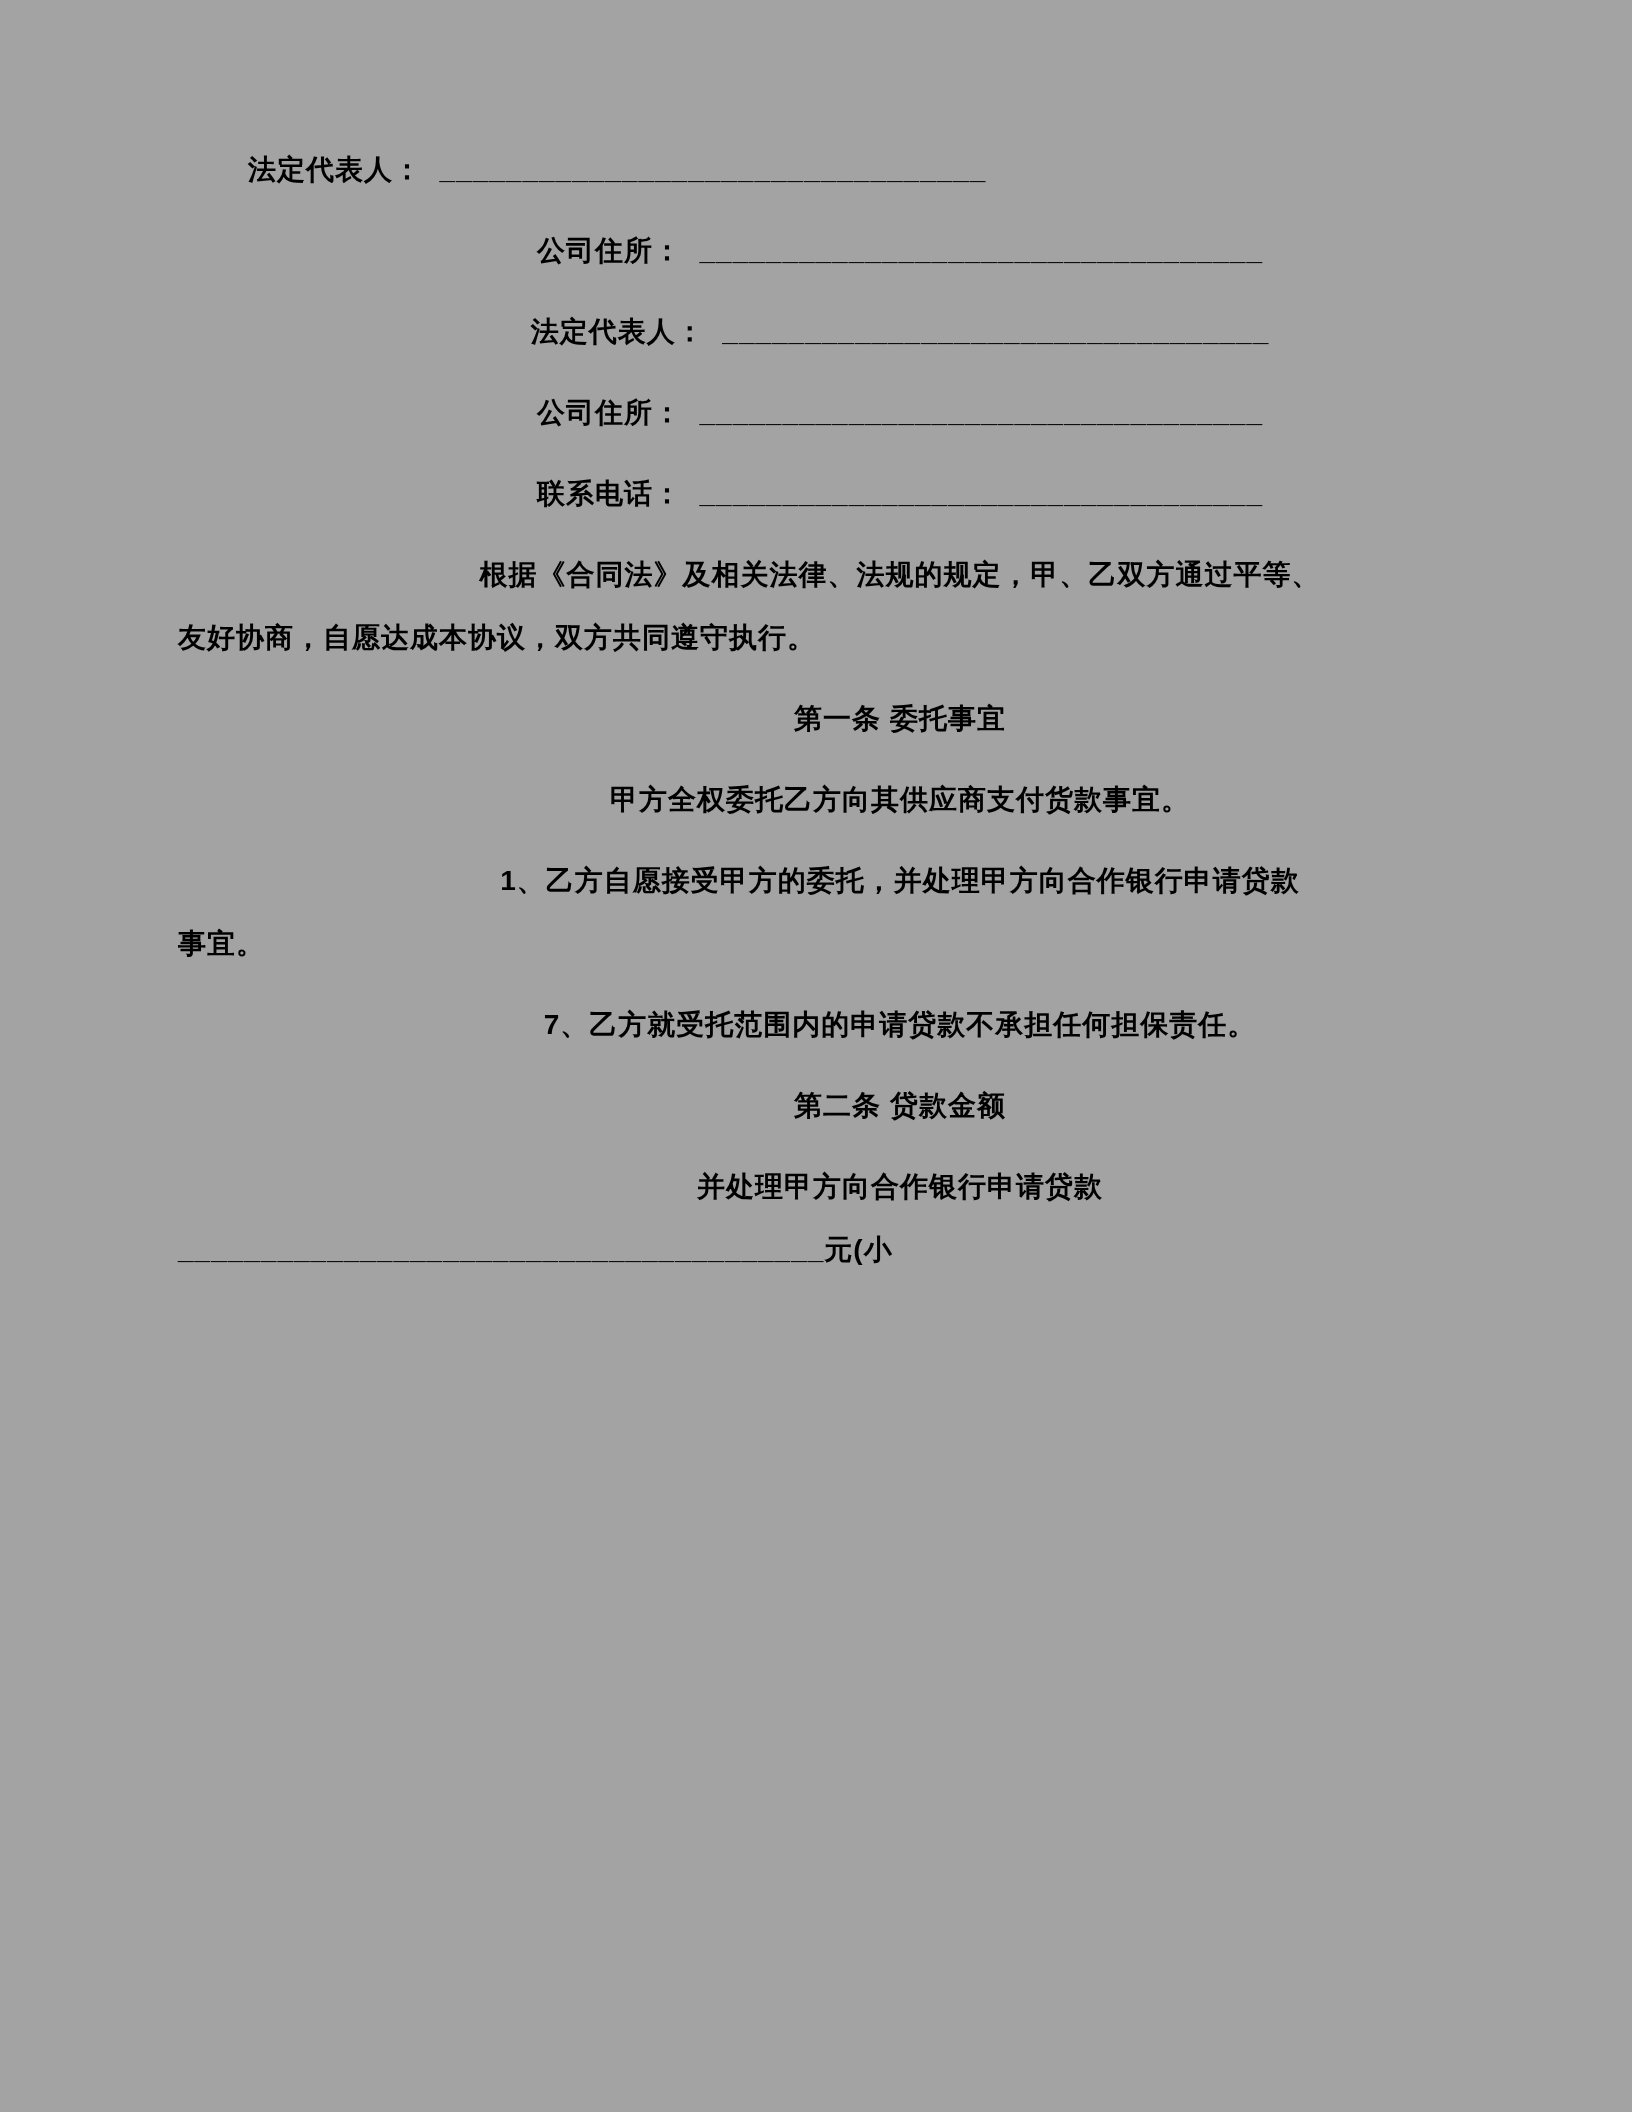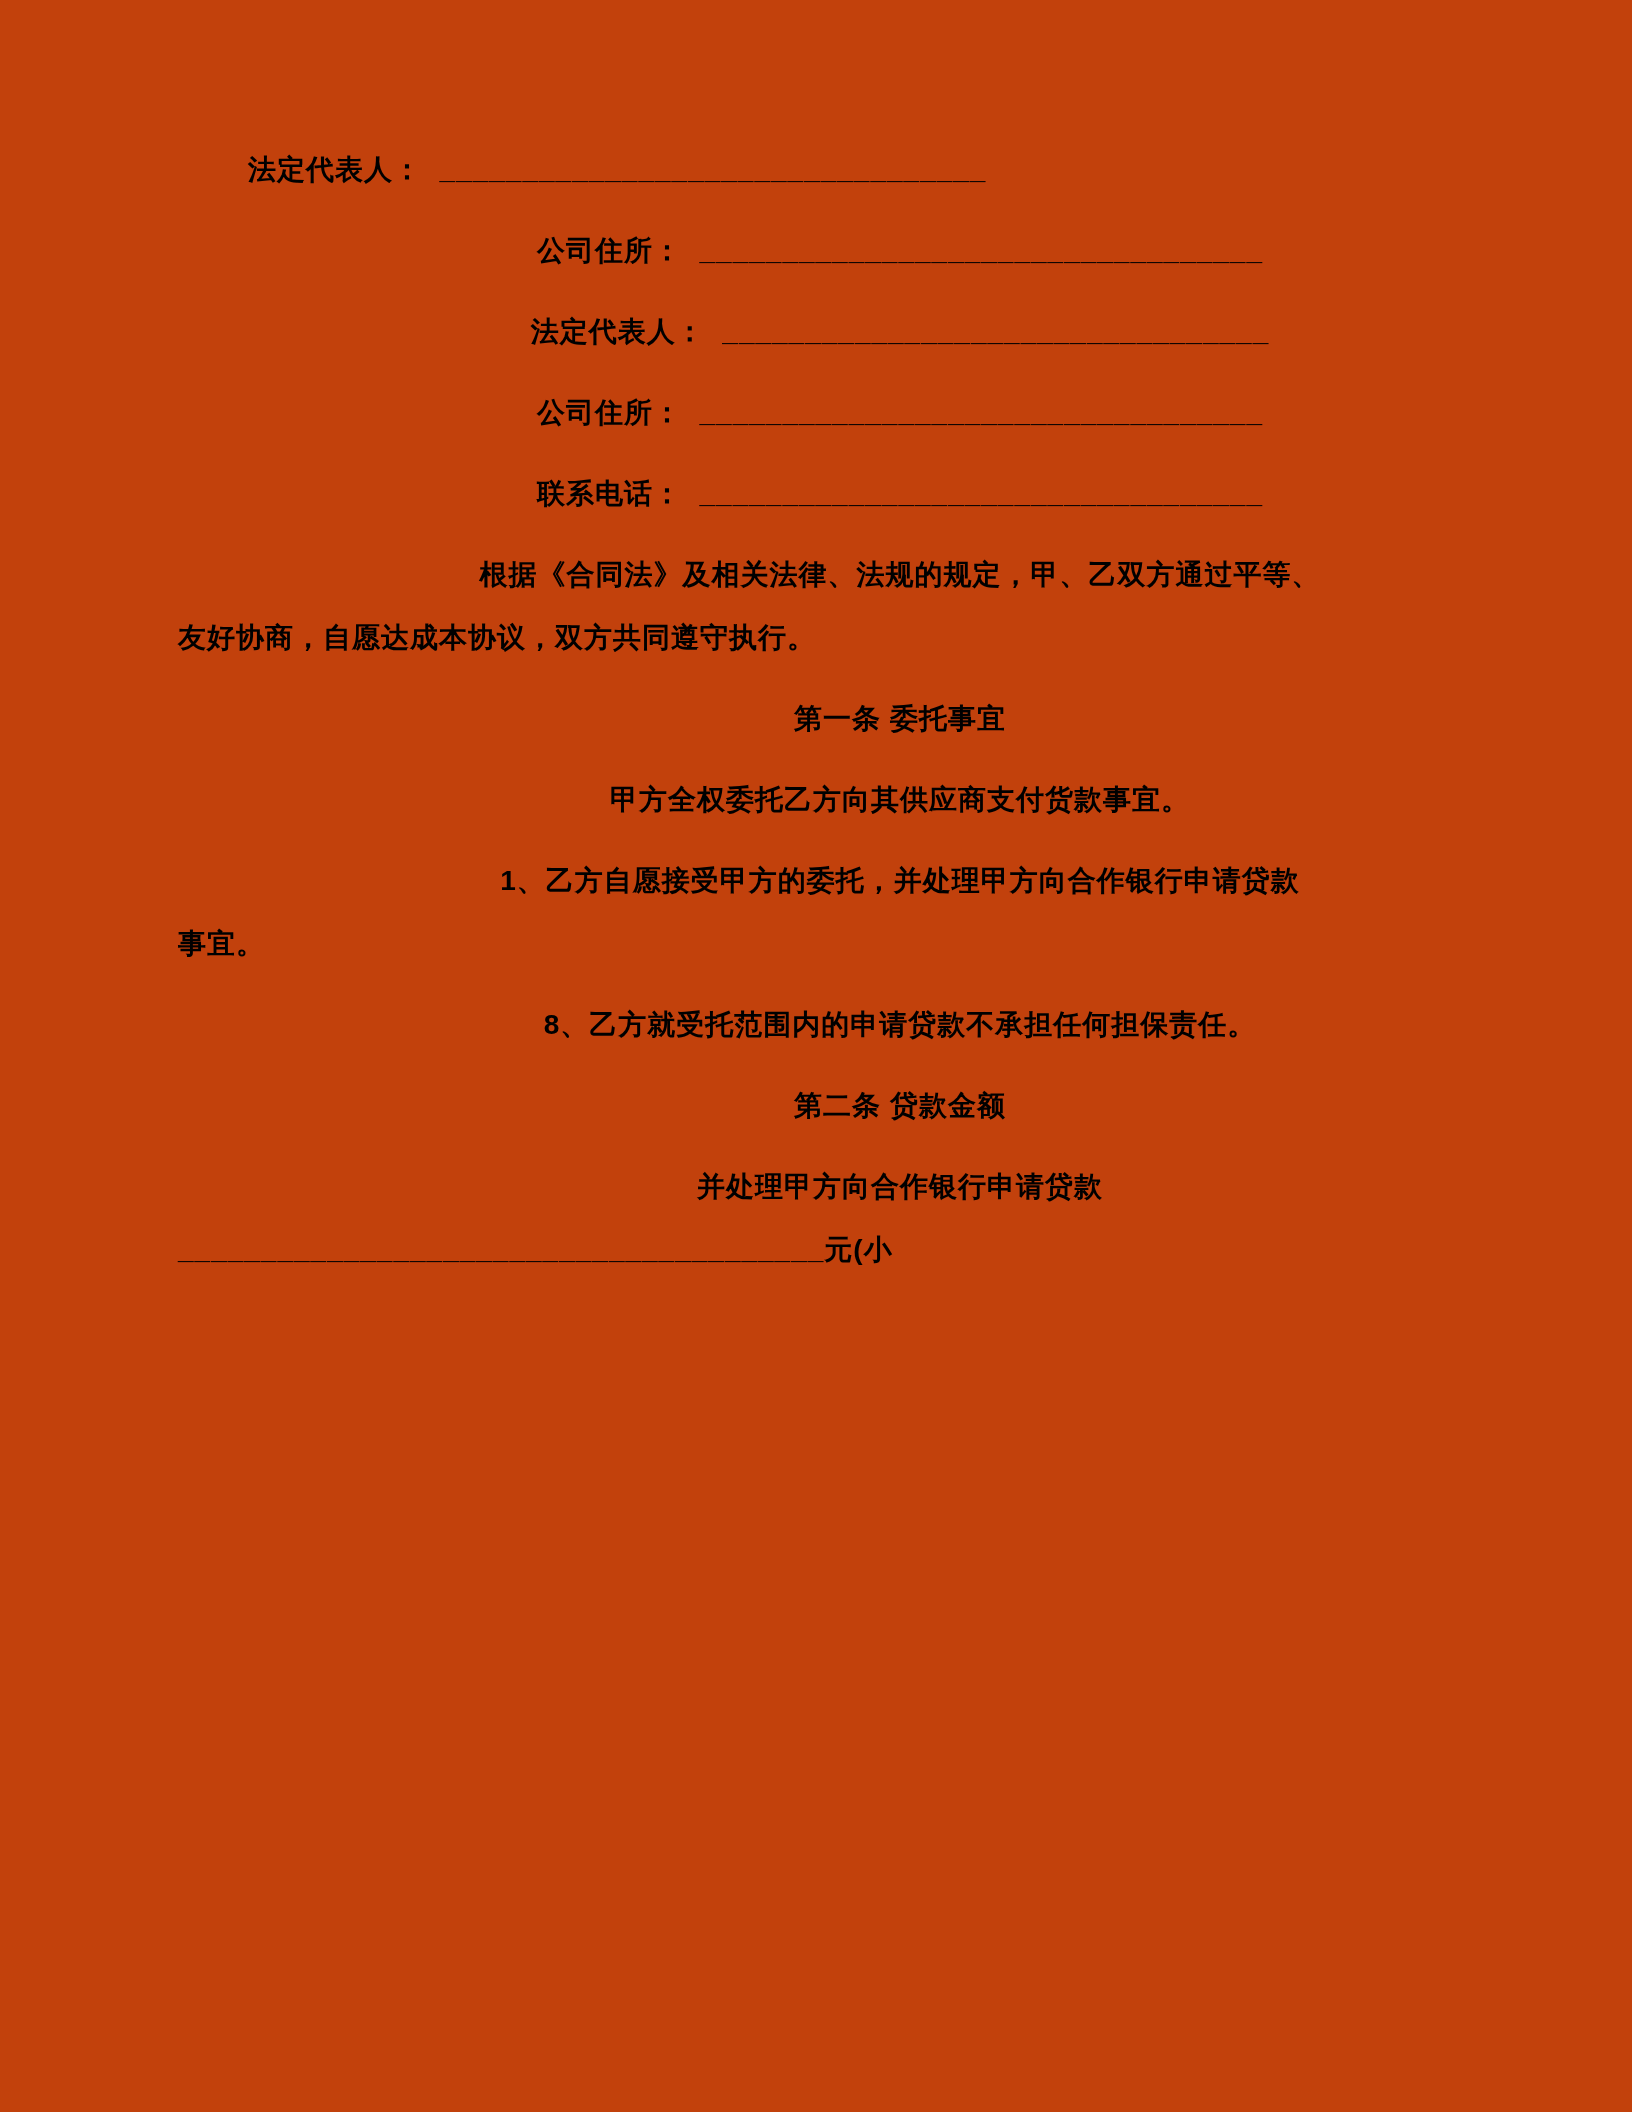--- a/index.html
+++ b/index.html
@@ -4,21 +4,21 @@
 <style>
   html, body {
     margin: 0;
     padding: 0;
     background: #ffffff;
   }
   .page {
     position: relative;
     width: 1632px;
     height: 2112px;
-    background: #c2410c;
+    background: #a3a3a3;
     box-sizing: border-box;
     padding: 138px 80px 0 178px;
     font-family: "Liberation Sans", sans-serif;
     font-weight: bold;
     font-size: 28px;
     color: #000000;
     overflow: hidden;
   }
   .ln {
     line-height: 63px;
@@ -46,17 +46,17 @@
   <div class="ln indent para">公司住所：  __________________________________</div>
   <div class="ln indent para">法定代表人：  _________________________________</div>
   <div class="ln indent para">公司住所：  __________________________________</div>
   <div class="ln indent para">联系电话：  __________________________________</div>
   <div class="ln indent para">根据《合同法》及相关法律、法规的规定，甲、乙双方通过平等、</div>
   <div class="ln">友好协商，自愿达成本协议，双方共同遵守执行。</div>
   <div class="ln indent para">第一条 委托事宜</div>
   <div class="ln indent para">甲方全权委托乙方向其供应商支付货款事宜。</div>
   <div class="ln indent para">1、乙方自愿接受甲方的委托，并处理甲方向合作银行申请贷款</div>
   <div class="ln">事宜。</div>
-  <div class="ln indent para">8、乙方就受托范围内的申请贷款不承担任何担保责任。</div>
+  <div class="ln indent para">7、乙方就受托范围内的申请贷款不承担任何担保责任。</div>
   <div class="ln indent para">第二条 贷款金额</div>
   <div class="ln indent para">并处理甲方向合作银行申请贷款</div>
   <div class="ln">_______________________________________元(小</div>
 </div>
 
 </body></html>

